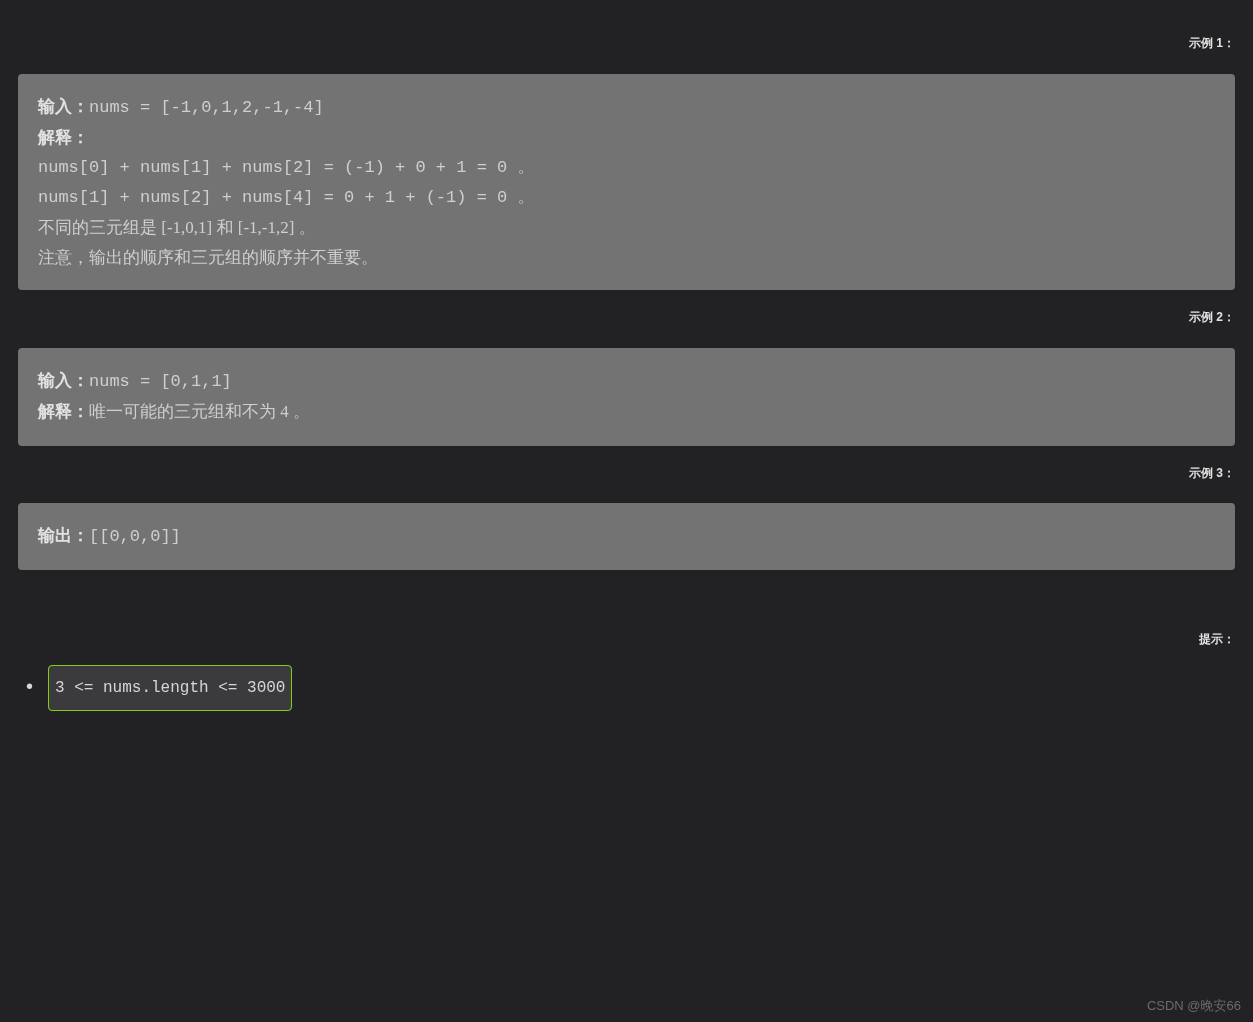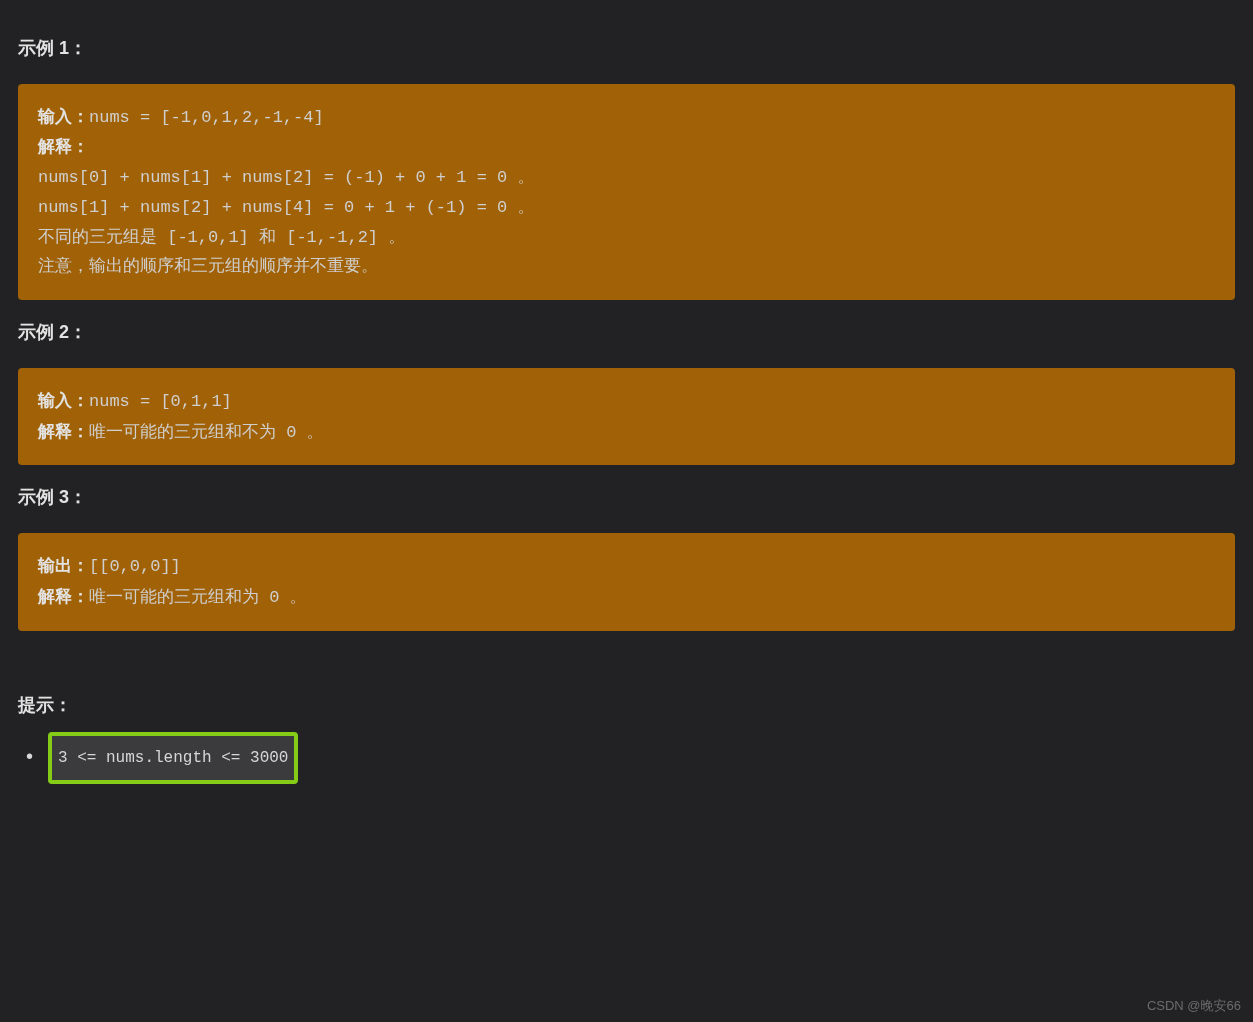--- a/index.html
+++ b/index.html
@@ -11,42 +11,43 @@
     line-height: 1.65;
     padding: 16px 18px 30px 18px;
     width: 1253px;
     min-height: 1022px;
     position: relative;
   }
   .section-heading {
     font-weight: 700;
     color: #e2e2e2;
     margin: 18px 0 20px 0;
-    font-size: 18px;
+    font-size: 12px;
+    text-align: right;
   }
   .example-block {
-    background: #a16207;
+    background: #737373;
     border-radius: 4px;
     padding: 18px 20px;
     margin-bottom: 18px;
   }
   .line {
     font-family: "SFMono-Regular", Consolas, "Courier New", monospace;
     font-size: 17px;
     line-height: 1.75;
     color: #cfcfcf;
     white-space: pre-wrap;
   }
   .label {
     font-weight: 700;
     color: #e2e2e2;
     font-family: -apple-system, "PingFang SC", "Microsoft YaHei", sans-serif;
   }
   .plain {
-    font-family: Liberation Mono, monospace;
+    font-family: Liberation Serif, serif;
     color: #cfcfcf;
   }
   .hints {
     margin-top: 60px;
   }
   ul.hint-list {
     list-style: none;
     padding-left: 8px;
     margin-top: 22px;
   }
@@ -59,21 +60,21 @@
   ul.hint-list li::before {
     content: "•";
     position: absolute;
     left: 0;
     top: -2px;
     font-size: 20px;
     color: #d8d8d8;
   }
   .code-chip {
     background: #3b3b3d;
-    border: 4px solid #84cc16;
+    border: 1px solid #84cc16;
     border-radius: 4px;
     padding: 13px 6px;
     font-family: "SFMono-Regular", Consolas, "Courier New", monospace;
     font-size: 16px;
     color: #d6d6d6;
     text-align: center;
   }
   .code-chip sup {
     font-size: 11px;
     vertical-align: super;
@@ -96,27 +97,26 @@
   <div class="line"><span class="label">解释：</span></div>
   <div class="line">nums[0] + nums[1] + nums[2] = (-1) + 0 + 1 = 0 。</div>
   <div class="line">nums[1] + nums[2] + nums[4] = 0 + 1 + (-1) = 0 。</div>
   <div class="line plain">不同的三元组是 [-1,0,1] 和 [-1,-1,2] 。</div>
   <div class="line plain">注意，输出的顺序和三元组的顺序并不重要。</div>
 </div>
 
 <div class="section-heading">示例 2：</div>
 <div class="example-block">
   <div class="line"><span class="label">输入：</span><span>nums = [0,1,1]</span></div>
-  <div class="line"><span class="label">解释：</span><span class="plain">唯一可能的三元组和不为 0 。</span></div>
+  <div class="line"><span class="label">解释：</span><span class="plain">唯一可能的三元组和不为 4 。</span></div>
 </div>
 
 <div class="section-heading">示例 3：</div>
 <div class="example-block">
   <div class="line"><span class="label">输出：</span><span>[[0,0,0]]</span></div>
-  <div class="line"><span class="label">解释：</span><span class="plain">唯一可能的三元组和为 0 。</span></div>
 </div>
 
 <div class="hints">
   <div class="section-heading">提示：</div>
   <ul class="hint-list">
     <li>
       <span class="code-chip">3 &lt;= nums.length &lt;= 3000</span>
     </li>
   </ul>
 </div>

